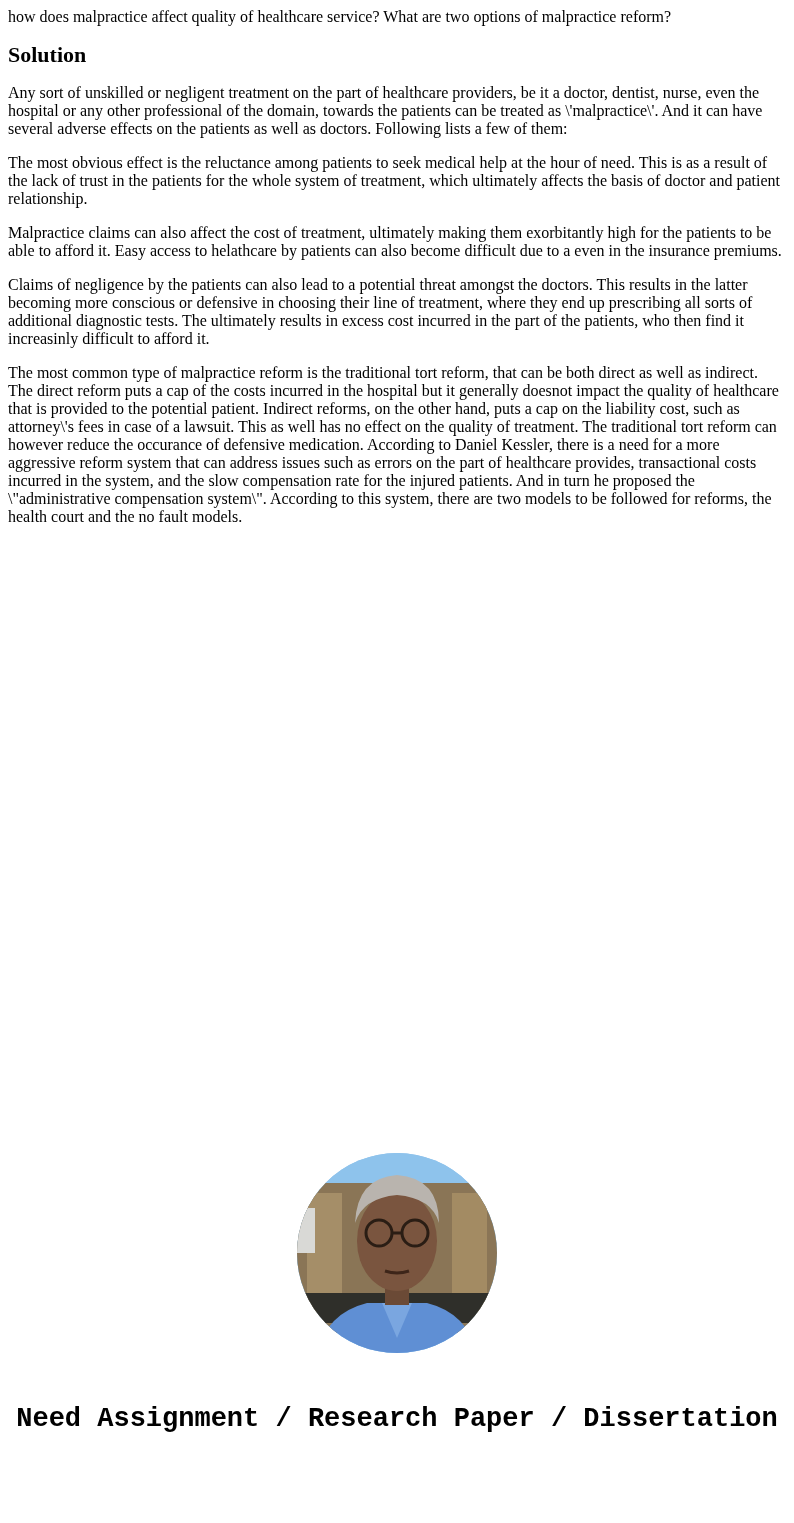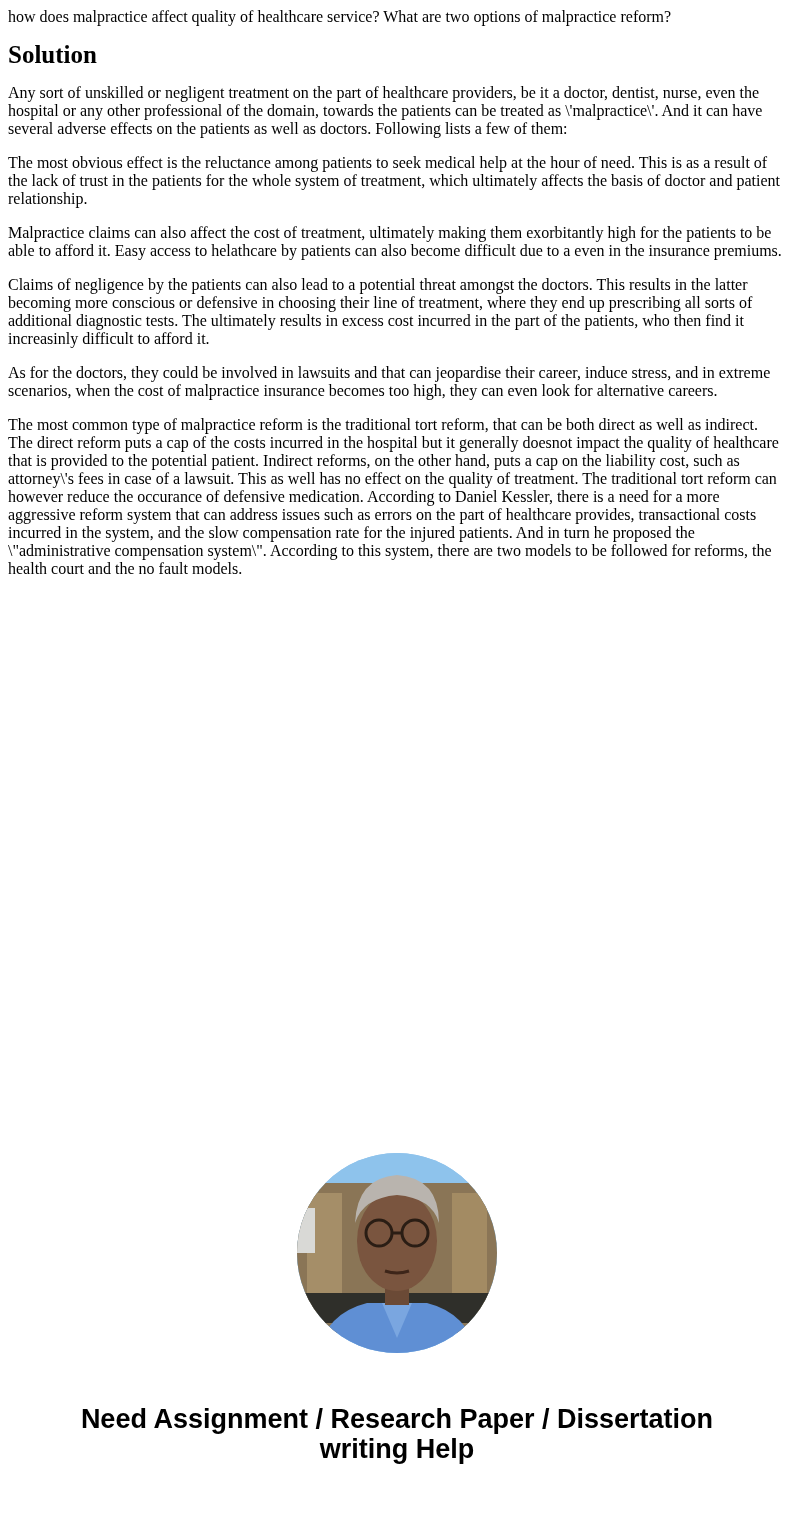--- a/index.html
+++ b/index.html
@@ -8,21 +8,21 @@
     min-height: 1523px;
     position: relative;
     font-family: "Liberation Serif", "DejaVu Serif", serif;
     font-size: 16px;
     line-height: 18px;
     color: #000000;
   }
   .content { padding: 8px 8px 0 8px; }
   .question { margin: 0; }
   h3.solution-heading {
-    font-size: 25px;
+    font-size: 22px;
     font-weight: bold;
     margin: 18px 0 18px 0;
     line-height: 22px;
   }
   p { margin: 16px 0 16px 0; }
   .avatar-wrap {
     position: absolute;
     left: 297px;
     top: 1153px;
     width: 200px;
@@ -31,39 +31,38 @@
     overflow: hidden;
     background: #8fc0ea;
   }
   .avatar-wrap svg { display: block; }
   .promo {
     position: absolute;
     left: 0;
     top: 1404px;
     width: 794px;
     text-align: center;
-    font-family: Liberation Sans, sans-serif;
+    font-family: Liberation Mono, monospace;
     font-weight: bold;
     font-size: 27px;
     line-height: 30px;
     color: #000;
   }
   .promo div { margin: 0; }
 </style>
 </head>
 <body>
 
 <div class="content">
   <div class="question">how does malpractice affect quality of healthcare service? What are two options of malpractice reform?</div>
   <h3 class="solution-heading">Solution</h3>
   <p>Any sort of unskilled or negligent treatment on the part of healthcare providers, be it a doctor, dentist, nurse, even the hospital or any other professional of the domain, towards the patients can be treated as \'malpractice\'. And it can have several adverse effects on the patients as well as doctors. Following lists a few of them:</p>
   <p>The most obvious effect is the reluctance among patients to seek medical help at the hour of need. This is as a result of the lack of trust in the patients for the whole system of treatment, which ultimately affects the basis of doctor and patient relationship.</p>
   <p>Malpractice claims can also affect the cost of treatment, ultimately making them exorbitantly high for the patients to be able to afford it. Easy access to helathcare by patients can also become difficult due to a even in the insurance premiums.</p>
   <p>Claims of negligence by the patients can also lead to a potential threat amongst the doctors. This results in the latter becoming more conscious or defensive in choosing their line of treatment, where they end up prescribing all sorts of additional diagnostic tests. The ultimately results in excess cost incurred in the part of the patients, who then find it increasinly difficult to afford it.</p>
-  <p>As for the doctors, they could be involved in lawsuits and that can jeopardise their career, induce stress, and in extreme scenarios, when the cost of malpractice insurance becomes too high, they can even look for alternative careers.</p>
   <p>The most common type of malpractice reform is the traditional tort reform, that can be both direct as well as indirect. The direct reform puts a cap of the costs incurred in the hospital but it generally doesnot impact the quality of healthcare that is provided to the potential patient. Indirect reforms, on the other hand, puts a cap on the liability cost, such as attorney\'s fees in case of a lawsuit. This as well has no effect on the quality of treatment. The traditional tort reform can however reduce the occurance of defensive medication. According to Daniel Kessler, there is a need for a more aggressive reform system that can address issues such as errors on the part of healthcare provides, transactional costs incurred in the system, and the slow compensation rate for the injured patients. And in turn he proposed the \"administrative compensation system\". According to this system, there are two models to be followed for reforms, the health court and the no fault models.</p>
 </div>
 
 <div class="avatar-wrap">
   <svg width="200" height="200" viewBox="0 0 200 200">
     <rect x="0" y="0" width="200" height="200" fill="#8ec3ec"></rect>
     <rect x="0" y="30" width="200" height="150" fill="#8a7556"></rect>
     <rect x="10" y="40" width="35" height="120" fill="#a58e68"></rect>
     <rect x="155" y="40" width="35" height="120" fill="#a38b63"></rect>
     <rect x="0" y="55" width="18" height="45" fill="#d9d9d6"></rect>
@@ -75,14 +74,13 @@
     <path d="M58 70 Q60 25 100 22 Q142 25 142 70 Q135 45 100 42 Q66 45 58 70 Z" fill="#b9b4ae"></path>
     <circle cx="82" cy="80" r="13" fill="none" stroke="#2a1d14" stroke-width="3"></circle>
     <circle cx="118" cy="80" r="13" fill="none" stroke="#2a1d14" stroke-width="3"></circle>
     <line x1="95" y1="80" x2="105" y2="80" stroke="#2a1d14" stroke-width="3"></line>
     <path d="M88 118 Q100 122 112 118" stroke="#3d2519" stroke-width="3" fill="none"></path>
   </svg>
 </div>
 
 <div class="promo">
   <div>Need Assignment / Research Paper / Dissertation</div>
-  <div>writing Help</div>
 </div>
 
 </body></html>

